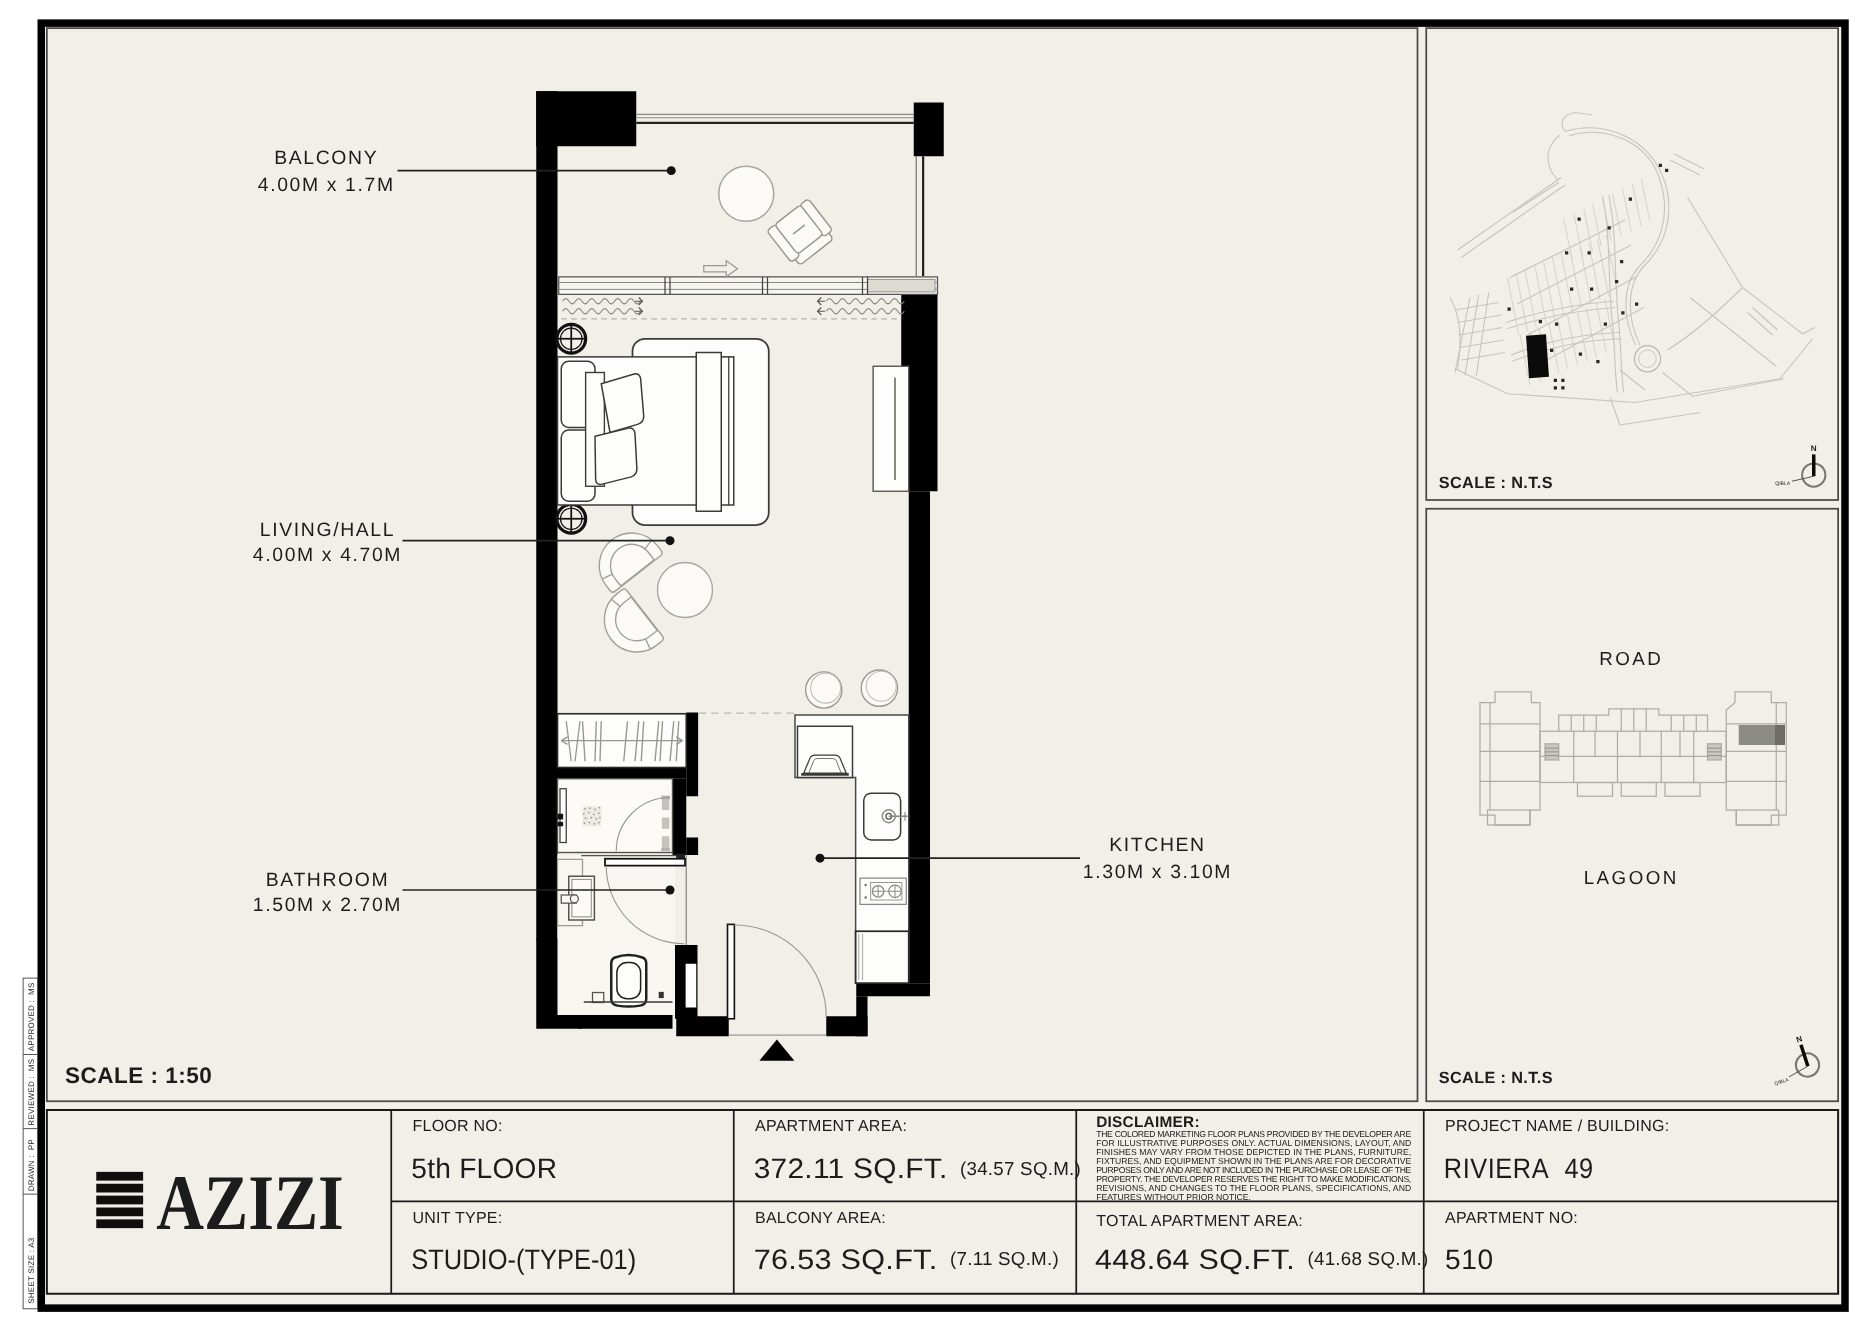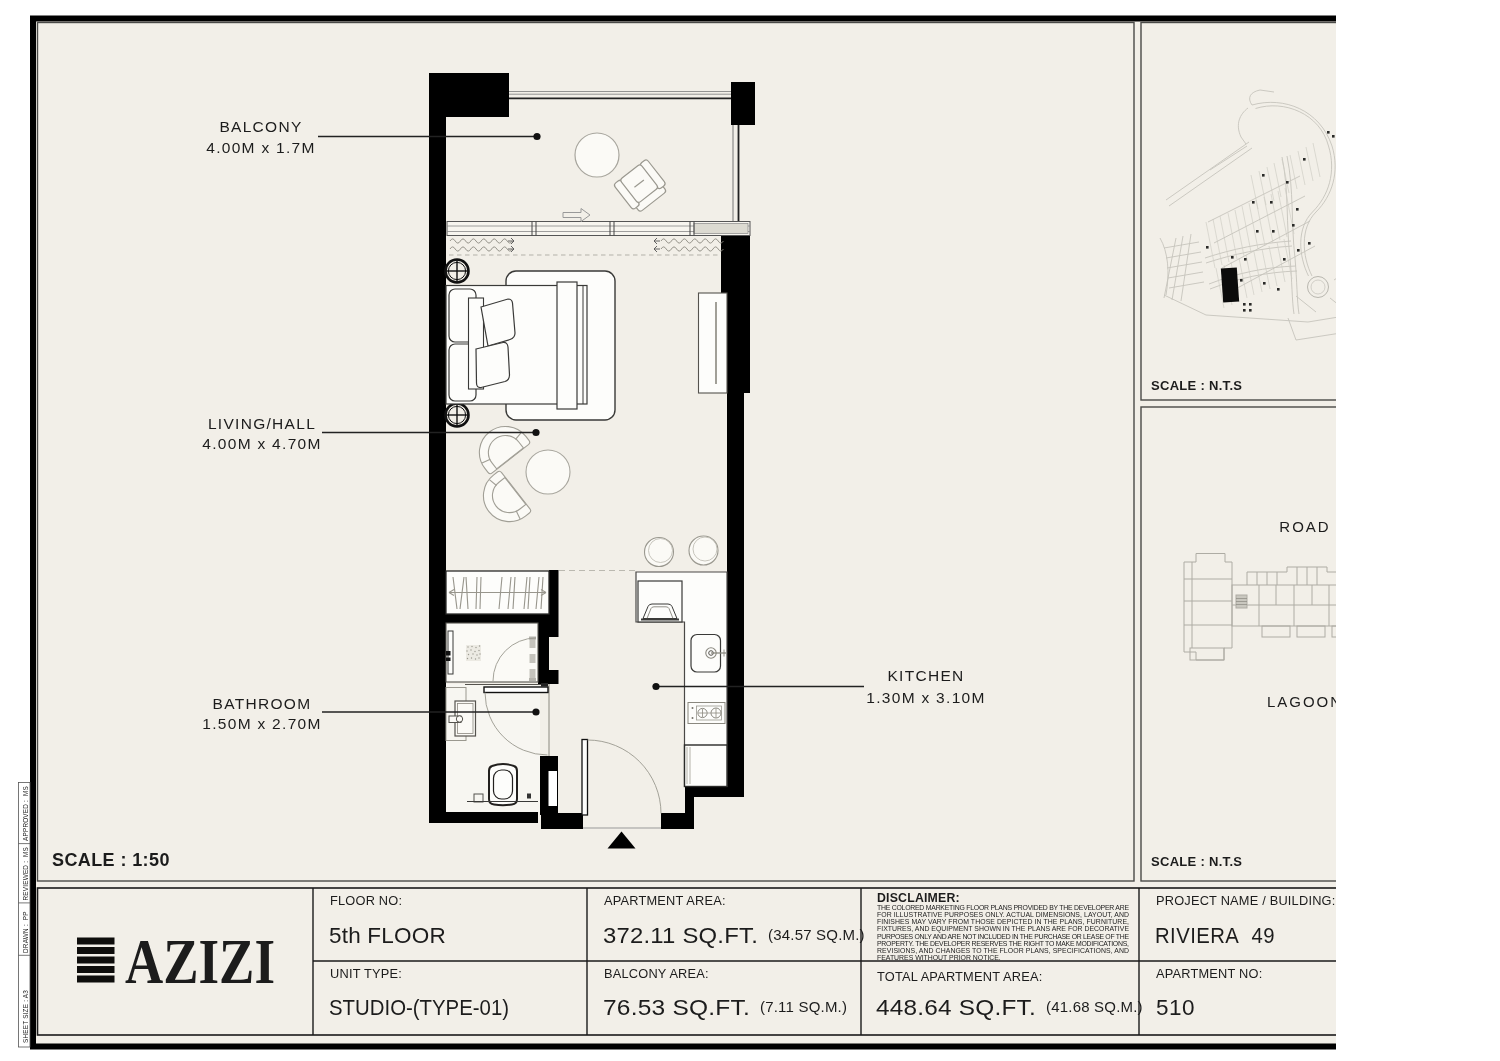--- a/index.html
+++ b/index.html
@@ -1,16 +1,16 @@
 <!DOCTYPE html>
 <html><head>
 <meta charset="utf-8">
 <style>
   html,body{margin:0;padding:0;background:#ffffff;}
-  #page{position:relative;width:1336px;height:1061px;background:#eab308;overflow:hidden;
+  #page{position:relative;width:1500px;height:1061px;background:#eab308;overflow:hidden;
         font-family:"Liberation Sans",sans-serif;}
   svg{position:absolute;top:0;left:0;}
   text{font-family:"Liberation Sans",sans-serif;fill:#1c1c1c;}
 </style>
 </head>
 <body>
 <div id="page">
 <svg width="1500" height="1061" viewBox="0 0 1500 1061">
 
 <rect x="0" y="0" width="1500" height="1061" fill="#ffffff"></rect>

